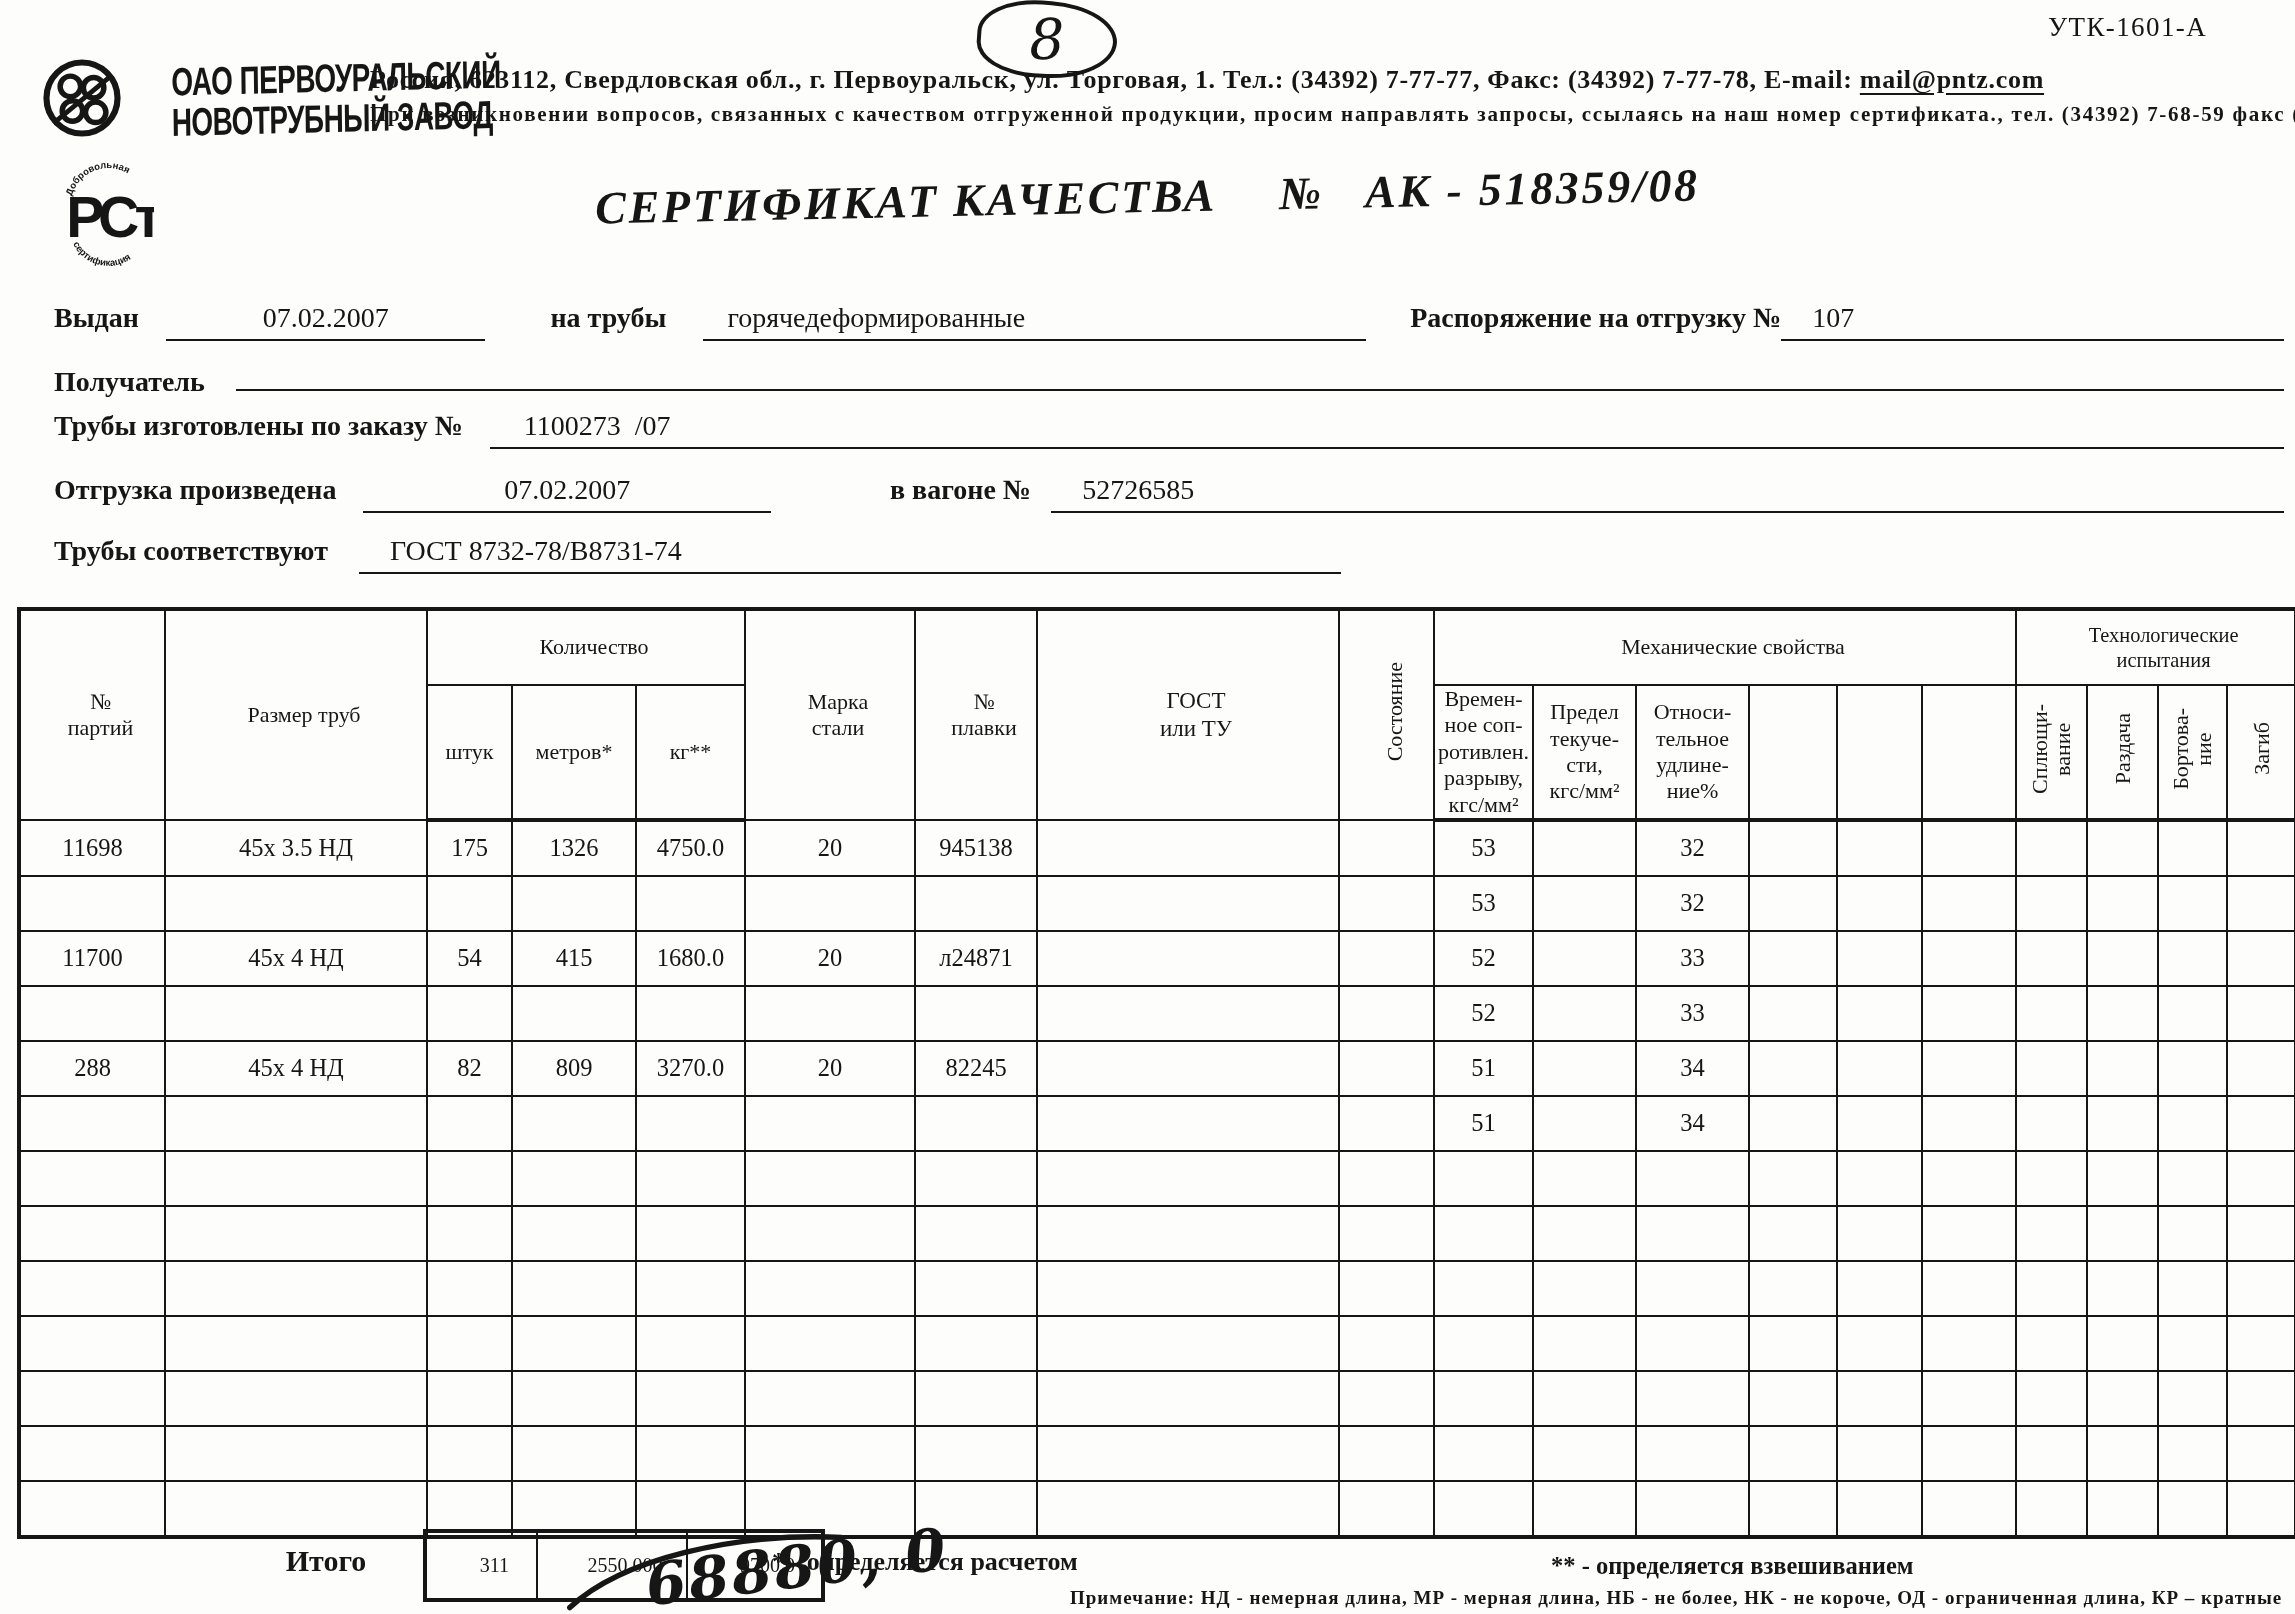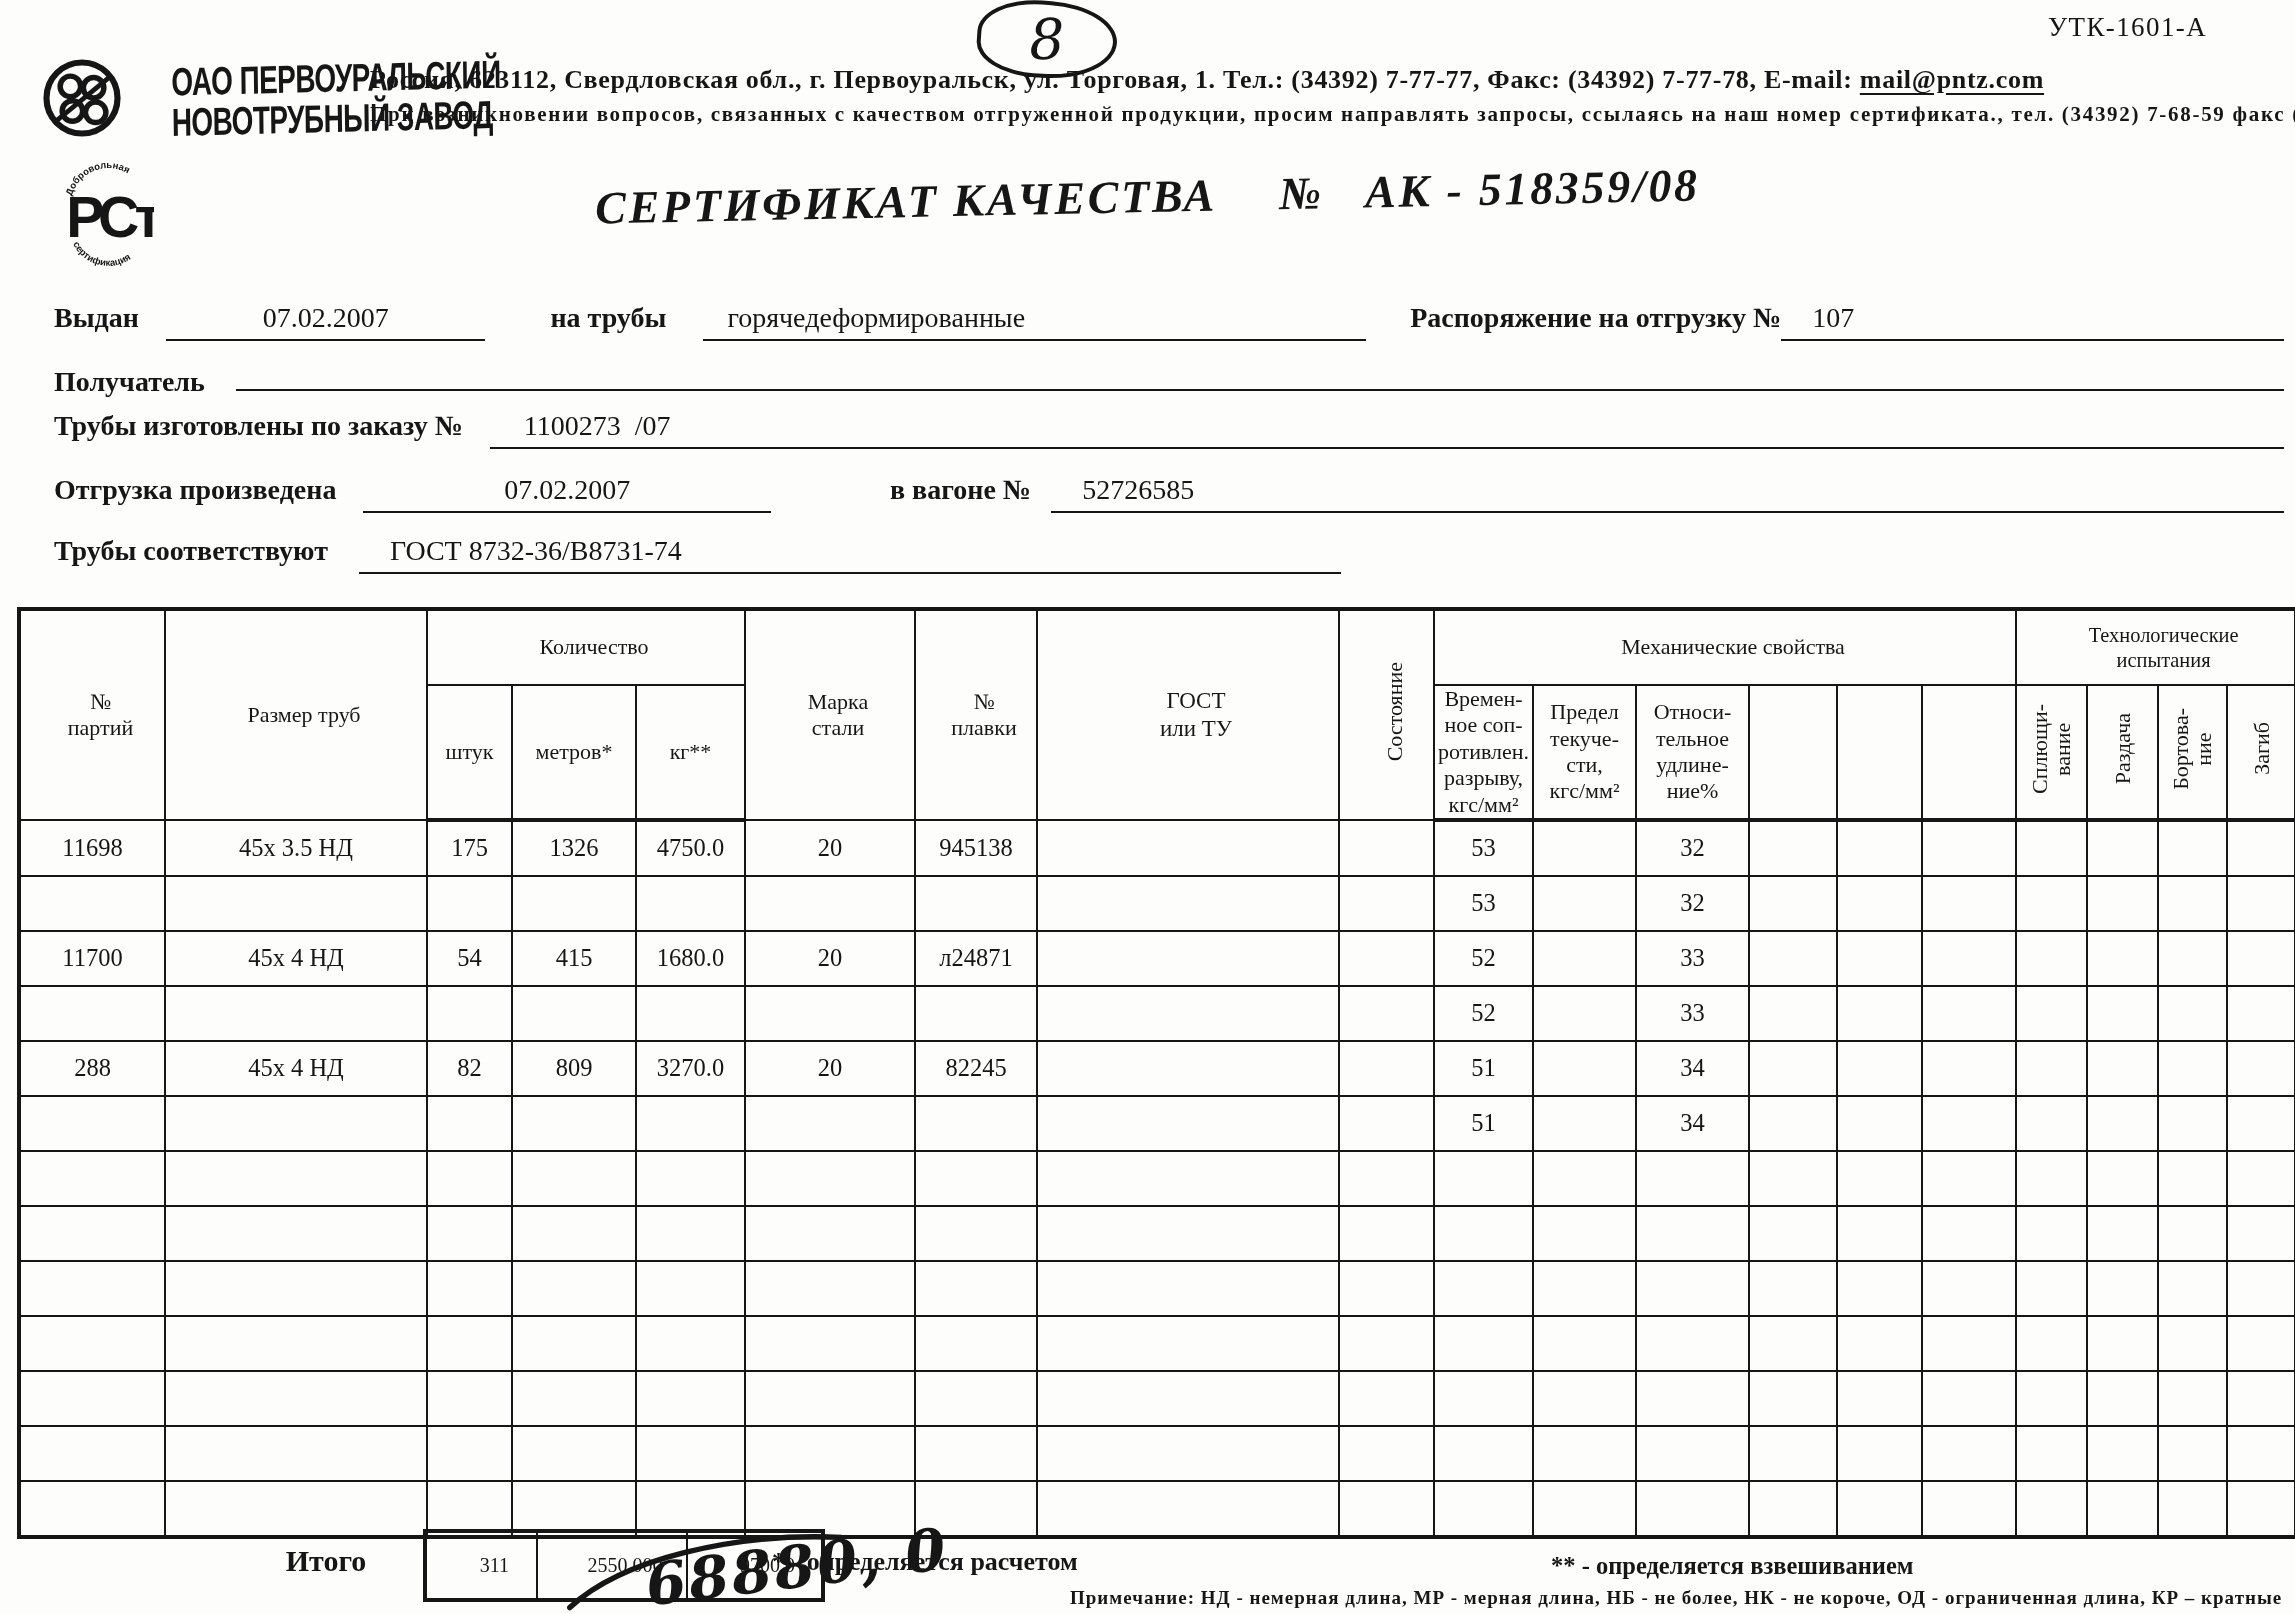--- a/index.html
+++ b/index.html
@@ -138,21 +138,21 @@
 
   <div class="fline" style="top:474px;">
     <span class="flabel">Отгрузка произведена</span>
     <span class="fval c" style="width:394px;margin-left:27px;">07.02.2007</span>
     <span class="flabel" style="margin-left:119px;">в вагоне №</span>
     <span class="fval" style="flex:1;margin-left:20.4px;padding-left:31px;">52726585</span>
   </div>
 
   <div class="fline" style="top:535px;">
     <span class="flabel">Трубы соответствуют</span>
-    <span class="fval" style="width:944px;margin-left:31px;padding-left:31px;">ГОСТ 8732-36/В8731-74</span>
+    <span class="fval" style="width:944px;margin-left:31px;padding-left:31px;">ГОСТ 8732-78/В8731-74</span>
   </div>
 
   <table class="cert">
     <colgroup>
       <col style="width:146px">
         <col style="width:262px">
         <col style="width:85px">
         <col style="width:124px">
       <col style="width:109px">
         <col style="width:170px">

